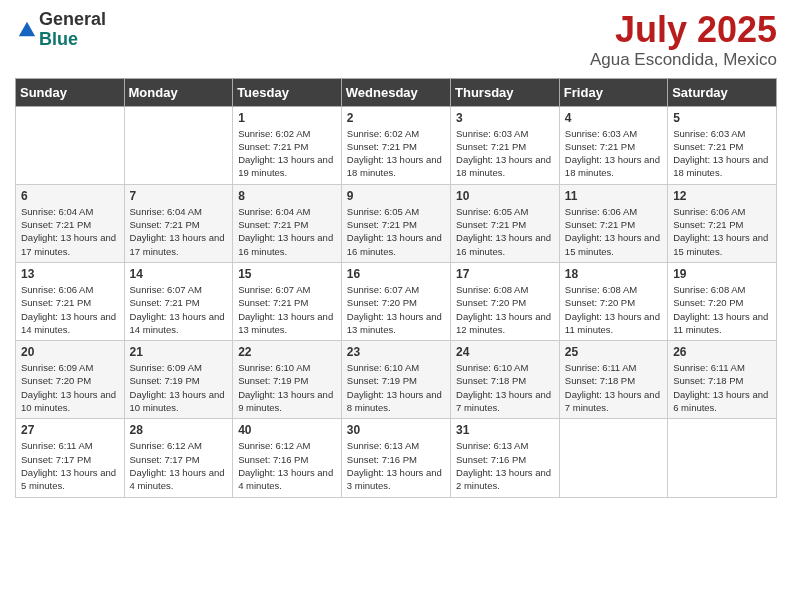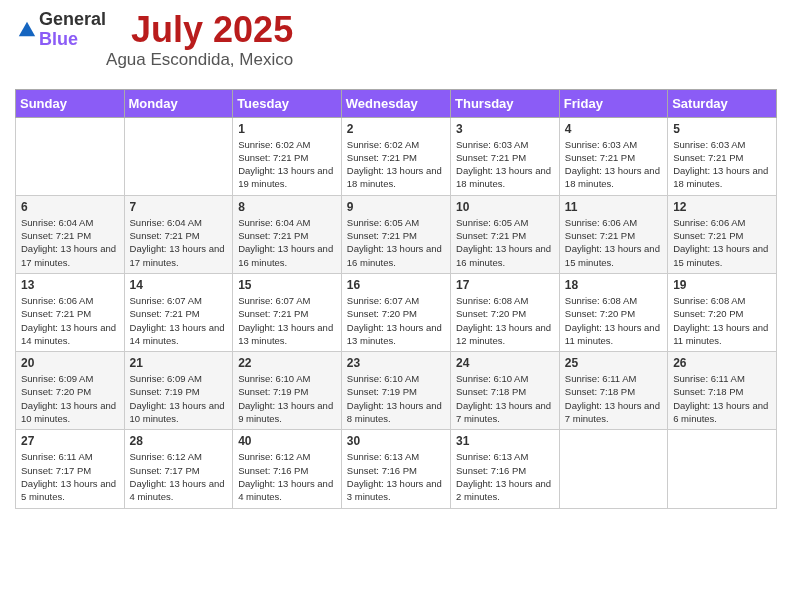--- a/index.html
+++ b/index.html
@@ -5,36 +5,36 @@
     * { box-sizing: border-box; margin: 0; padding: 0; }
     body {
       font-family: Arial, sans-serif;
       background: #fff;
       width: 792px;
       min-height: 612px;
       padding: 10px 15px;
     }
     .header {
       display: flex;
-      justify-content: flex-start;
+      justify-content: space-between;
       align-items: flex-start;
-      margin-bottom: 19px;
+      margin-bottom: 8px;
     }
     .logo {
       display: flex;
       align-items: center;
       gap: 0;
     }
     .logo-text {
       font-size: 18px;
       font-weight: bold;
       line-height: 1.1;
     }
     .logo-general { color: #333; }
-    .logo-blue { color: #8b5cf6; }
+    .logo-blue { color: #0f766e; }
     .logo-icon {
       width: 20px;
       height: 20px;
       margin-left: 2px;
     }
     .title-block {
       text-align: right;
     }
     .month-title {
       font-size: 36px;
@@ -45,21 +45,21 @@
     .location {
       font-size: 17px;
       color: #555;
     }
     .calendar {
       width: 100%;
       border-collapse: collapse;
       border: 1px solid #ccc;
     }
     .calendar th {
-      background-color: #8b5cf6;
+      background-color: #404040;
       color: #fff;
       font-size: 13px;
       font-weight: bold;
       padding: 6px 4px;
       text-align: left;
       border: 1px solid #aaa;
     }
     .calendar td {
       vertical-align: top;
       border: 1px solid #ccc;

